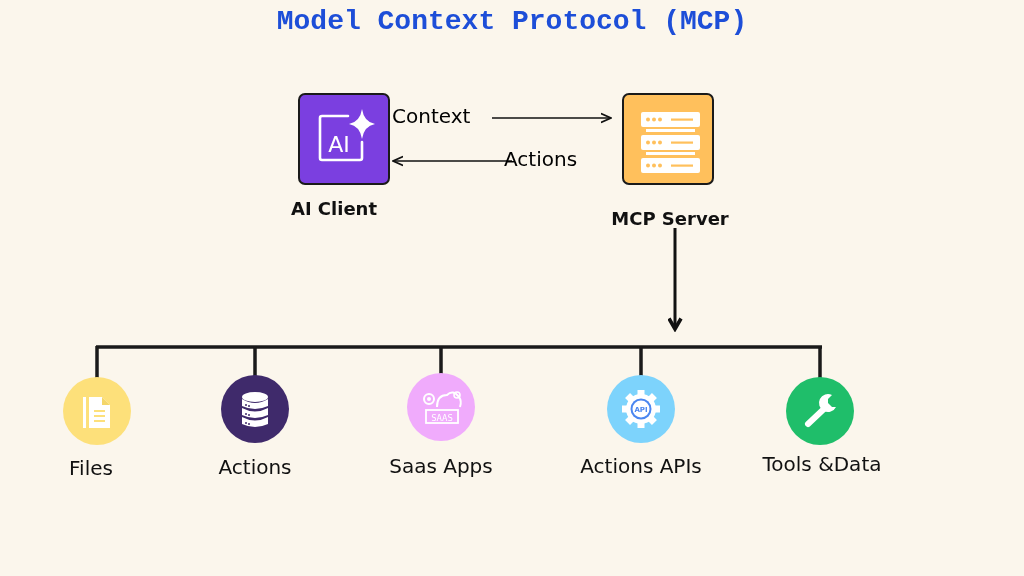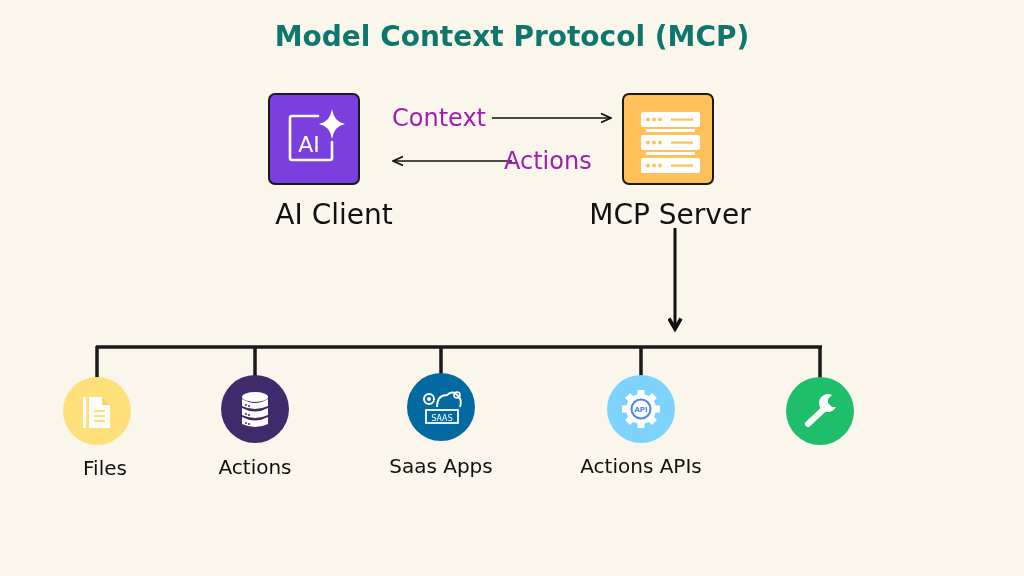--- a/index.html
+++ b/index.html
@@ -3,32 +3,32 @@
 <meta charset="utf-8">
 <style>
   html, body { margin:0; padding:0; }
   body {
     width:1024px; height:576px; position:relative; overflow:hidden;
     background:#fbf6ec;
     font-family:"DejaVu Sans","Liberation Sans",sans-serif;
     color:#111;
   }
   .title {
-    position:absolute; left:0; width:1024px; top:20px; text-align:center;
-    font-size:28px; font-weight:bold; letter-spacing:0px; color:#0f766e;
+    position:absolute; left:0; width:1024px; top:6px; text-align:center;
+    font-size:28px; font-weight:bold; letter-spacing:0px; color:#1d4ed8;font-family:Liberation Mono, monospace;
   }
   .box {
     position:absolute; width:92px; height:92px; border:2px solid #1a1a1a;
     border-radius:7px; box-sizing:border-box;
   }
   .box svg { position:absolute; left:0; top:0; }
   .node-label {
-    position:absolute; font-weight:normal; font-size:28px; text-align:center; width:200px;
+    position:absolute; font-weight:bold; font-size:18px; text-align:center; width:200px;
   }
-  .flow-label { position:absolute; font-size:24px; color:#a21caf; }
+  .flow-label { position:absolute; font-size:20px; color:#000000; }
   .leaf {
     position:absolute; width:68px; height:68px; border-radius:50%;
   }
   .leaf svg { position:absolute; left:0; top:0; }
   .leaf-label {
     position:absolute; width:180px; text-align:center; font-size:20px; line-height:32px;
   }
   svg.lines { position:absolute; left:0; top:0; }
 </style>
 </head>
@@ -49,21 +49,21 @@
   <line x1="512" y1="161" x2="393" y2="161" stroke="#111" stroke-width="1.6" marker-end="url(#ah)"></line>
   <line x1="675" y1="228" x2="675" y2="329" stroke="#111" stroke-width="3" marker-end="url(#ahBig)"></line>
   <line x1="96" y1="347" x2="822" y2="347" stroke="#1a1a1a" stroke-width="3.5"></line>
   <line x1="97" y1="346" x2="97" y2="380" stroke="#1a1a1a" stroke-width="3.5"></line>
   <line x1="255" y1="346" x2="255" y2="378" stroke="#1a1a1a" stroke-width="3.5"></line>
   <line x1="441" y1="346" x2="441" y2="376" stroke="#1a1a1a" stroke-width="3.5"></line>
   <line x1="641" y1="346" x2="641" y2="378" stroke="#1a1a1a" stroke-width="3.5"></line>
   <line x1="820" y1="346" x2="820" y2="380" stroke="#1a1a1a" stroke-width="3.5"></line>
 </svg>
 
-<div class="box" id="clientBox" style="left:268px;top:93px;background:#7b3fe0;">
+<div class="box" id="clientBox" style="left:298px;top:93px;background:#7b3fe0;">
   <svg width="88" height="88">
     <path d="M48 21 H22 Q20 21 20 23 V63 Q20 65 22 65 H60 Q62 65 62 63 V47" fill="none" stroke="#fff" stroke-width="2.6" stroke-linecap="round"></path>
     <path d="M62 14 Q64 27 75 29 Q64 31 62 44 Q60 31 49 29 Q60 27 62 14 Z" fill="#fff"></path>
     <text x="39" y="57" text-anchor="middle" fill="#fff" font-size="22" font-family="DejaVu Sans, sans-serif">AI</text>
   </svg>
 </div>
 <div class="node-label" style="left:234px;top:198px;">AI Client</div>
 
 <div class="box" id="serverBox" style="left:622px;top:93px;background:#ffc05c;">
   <svg width="88" height="88">
@@ -83,36 +83,36 @@
         <circle cx="30" cy="47.5" r="2"></circle>
         <circle cx="36" cy="47.5" r="2"></circle>
       <rect x="47" y="46.5" width="22" height="2.2"></rect>
       <circle cx="24" cy="70.5" r="2"></circle>
         <circle cx="30" cy="70.5" r="2"></circle>
         <circle cx="36" cy="70.5" r="2"></circle>
       <rect x="47" y="69.5" width="22" height="2.2"></rect>
     </g>
   </svg>
 </div>
-<div class="node-label" style="left:570px;top:198px;">MCP Server</div>
+<div class="node-label" style="left:570px;top:208px;">MCP Server</div>
 
 <div class="flow-label" style="left:392px;top:104px;">Context</div>
 <div class="flow-label" style="left:504px;top:147px;">Actions</div>
 
 <div class="leaf" style="left:63px;top:377px;background:#fde07a;">
   <svg width="68" height="68">
     <rect x="20" y="20" width="3" height="31" fill="#fff"></rect>
     <path d="M26 20 H39 L47 28 V51 H26 Z" fill="#fff"></path>
     <path d="M39 20 V28 H47" fill="#f4d66a"></path>
     <rect x="31" y="33" width="11" height="2" fill="#fde07a"></rect>
     <rect x="31" y="38" width="11" height="2" fill="#fde07a"></rect>
     <rect x="31" y="43" width="11" height="2" fill="#fde07a"></rect>
   </svg>
 </div>
-<div class="leaf-label" style="left:15px;top:452px;">Files</div>
+<div class="leaf-label" style="left:1px;top:452px;">Files</div>
 
 <div class="leaf" style="left:221px;top:375px;background:#3f2a6b;">
   <svg width="68" height="68">
     <g fill="#fff">
       <ellipse cx="34" cy="22" rx="13" ry="5"></ellipse>
       <path d="M21 24 Q34 32 47 24 V31 Q34 37 21 31 Z"></path>
       <path d="M21 33 Q34 40 47 33 V40 Q34 46 21 40 Z"></path>
       <path d="M21 42 Q34 49 47 42 V49 Q34 55 21 49 Z"></path>
     </g>
     <g fill="#3f2a6b">
@@ -120,21 +120,21 @@
         <circle cx="28" cy="31" r="1"></circle>
       <circle cx="25" cy="39" r="1"></circle>
         <circle cx="28" cy="40" r="1"></circle>
       <circle cx="25" cy="48" r="1"></circle>
         <circle cx="28" cy="49" r="1"></circle>
     </g>
   </svg>
 </div>
 <div class="leaf-label" style="left:165px;top:451px;">Actions</div>
 
-<div class="leaf" style="left:407px;top:373px;background:#0369a1;">
+<div class="leaf" style="left:407px;top:373px;background:#f0abfc;">
   <svg width="68" height="68">
     <circle cx="22" cy="26" r="5" fill="none" stroke="#fff" stroke-width="2"></circle>
     <circle cx="22" cy="26" r="2" fill="#fff"></circle>
     <path d="M30 34 Q30 22 40 22 Q46 16 52 24 Q55 28 53 34" fill="none" stroke="#fff" stroke-width="2"></path>
     <circle cx="50" cy="22" r="3" fill="none" stroke="#fff" stroke-width="1.6"></circle>
     <rect x="19" y="37" width="32" height="13" fill="none" stroke="#fff" stroke-width="1.8"></rect>
     <text x="35" y="47.5" text-anchor="middle" font-size="9" fill="#fff" font-family="DejaVu Sans Mono, monospace">SAAS</text>
   </svg>
 </div>
 <div class="leaf-label" style="left:351px;top:450px;">Saas Apps</div>
@@ -159,13 +159,14 @@
 </div>
 <div class="leaf-label" style="left:551px;top:450px;">Actions APIs</div>
 
 <div class="leaf" style="left:786px;top:377px;background:#1fbe6a;">
   <svg width="68" height="68">
     <path d="M46 18 A9 9 0 1 0 50 30 L46 30 L42 26 L42 22 Z" fill="#fff"></path>
     <line x1="40" y1="30" x2="22" y2="47" stroke="#fff" stroke-width="6" stroke-linecap="round"></line>
   </svg>
 </div>
 <div class="leaf-label" style="left:732px;top:448px;">
+  <div>Tools &amp;Data</div>
 </div>
 
 </body></html>

